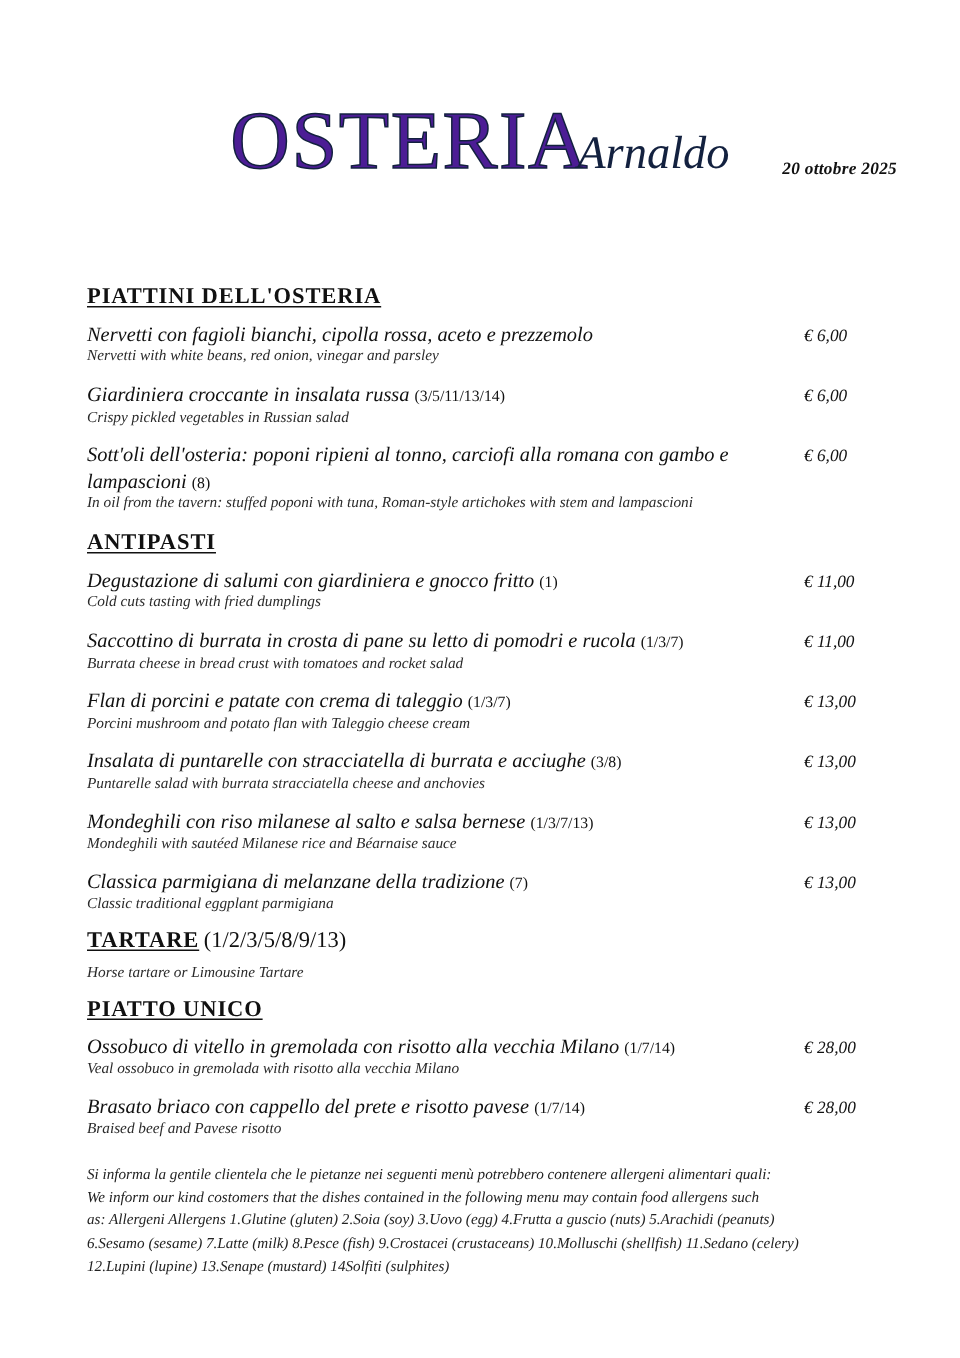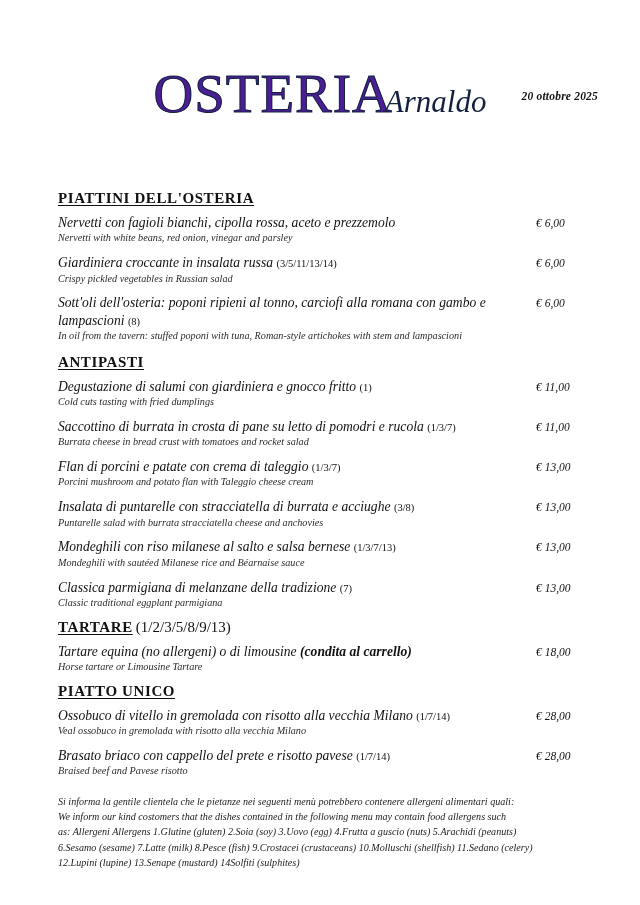--- a/index.html
+++ b/index.html
@@ -16,21 +16,21 @@
   }
   .page {
     position: relative;
     width: 640px;
     height: 905px;
     padding: 0;
     box-sizing: border-box;
   }
   .date {
     position: absolute;
-    top: 28px;
+    top: 45px;
     right: 42px;
     font-family: "Liberation Serif", serif;
     font-style: italic;
     font-weight: bold;
     font-size: 11.5px;
     letter-spacing: 0.2px;
     color: #111;
   }
   .logo {
     margin-top: 62px;
@@ -226,24 +226,20 @@
           <div class="item-price">€ 13,00</div>
         </div>
         <div class="item-desc">Classic traditional eggplant parmigiana</div>
       </div>
     </div>
 
     <div class="section">
       <div class="section-title"><span>TARTARE</span><span class="allerg">(1/2/3/5/8/9/13)</span></div>
 
       <div class="item">
-        <div class="item-row">
-          <div class="item-name"><span>Tartare equina (no allergeni) o di limousine</span> <span class="bold">(condita al carrello)</span></div>
-          <div class="item-price">€ 18,00</div>
-        </div>
         <div class="item-desc">Horse tartare or Limousine Tartare</div>
       </div>
     </div>
 
     <div class="section">
       <div class="section-title">PIATTO UNICO</div>
 
       <div class="item">
         <div class="item-row">
           <div class="item-name"><span>Ossobuco di vitello in gremolada con risotto alla vecchia Milano</span> <span class="code">(1/7/14)</span></div>

